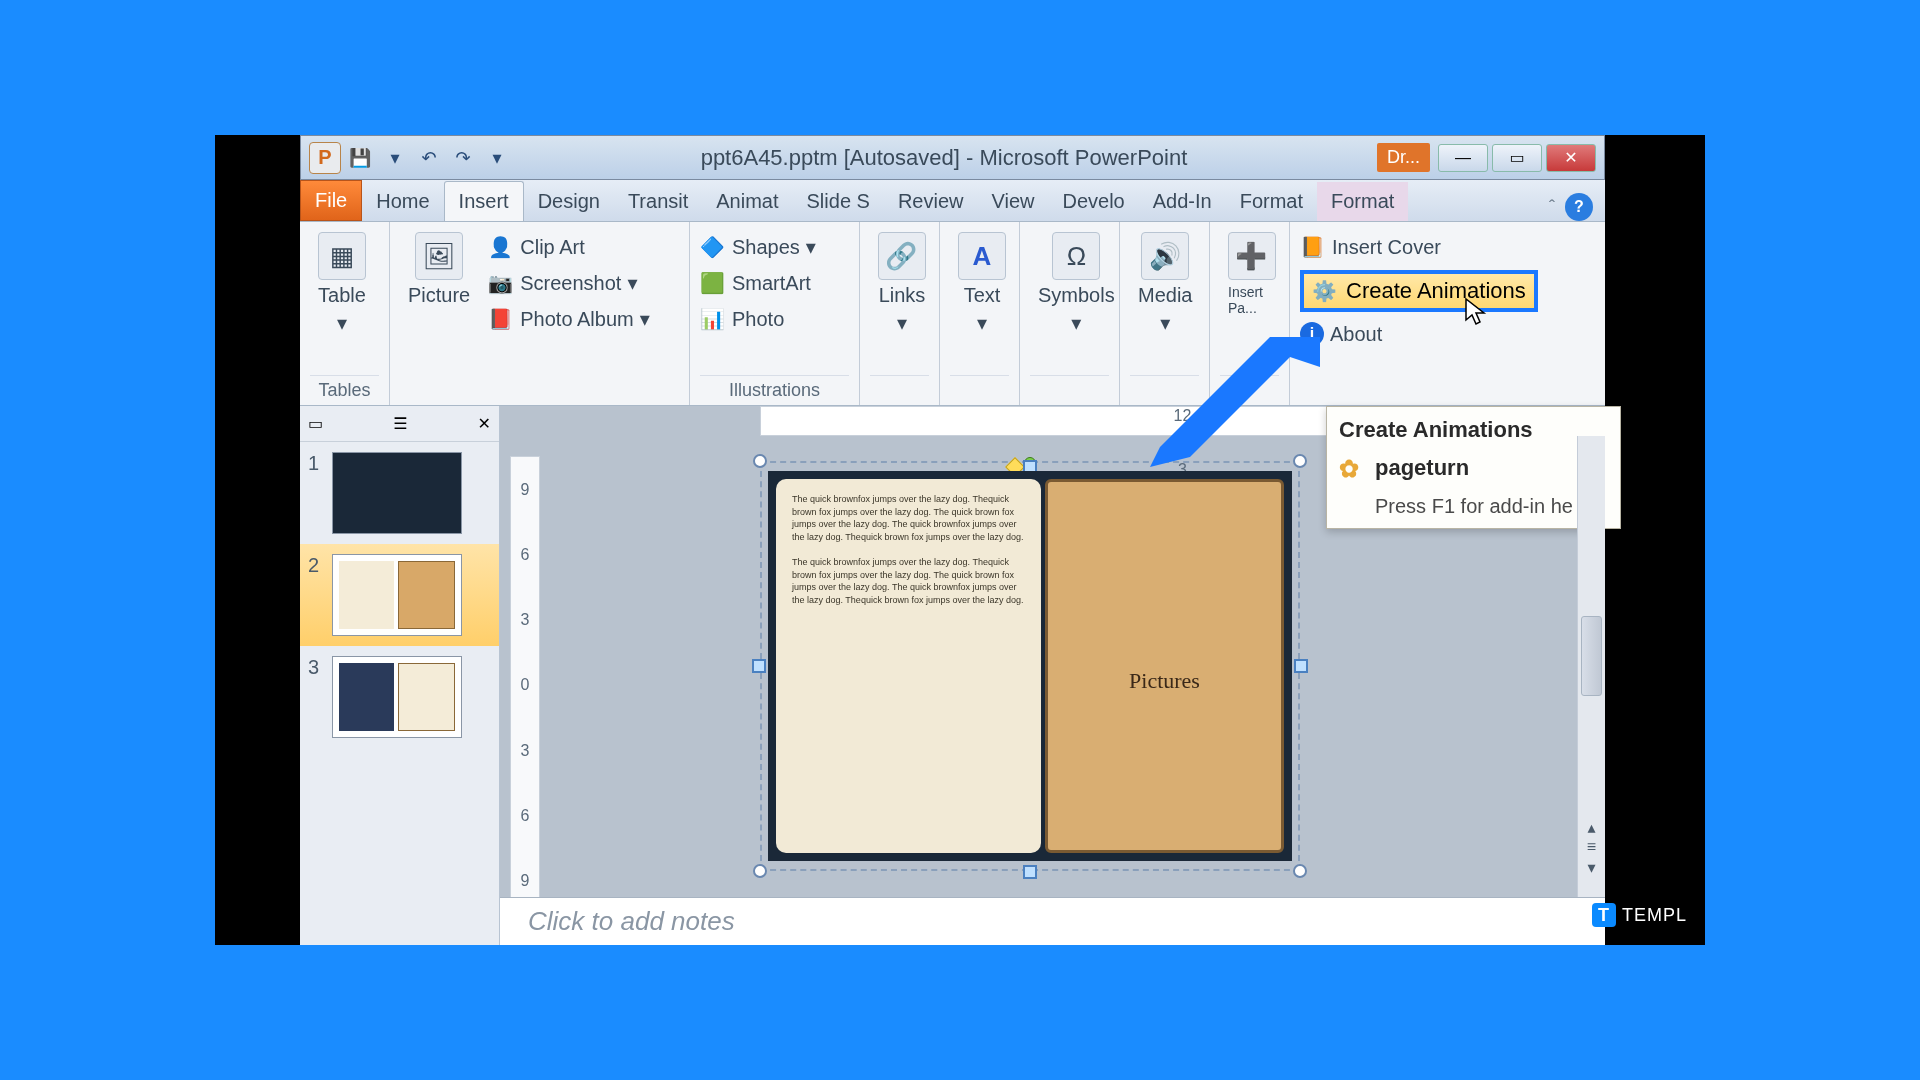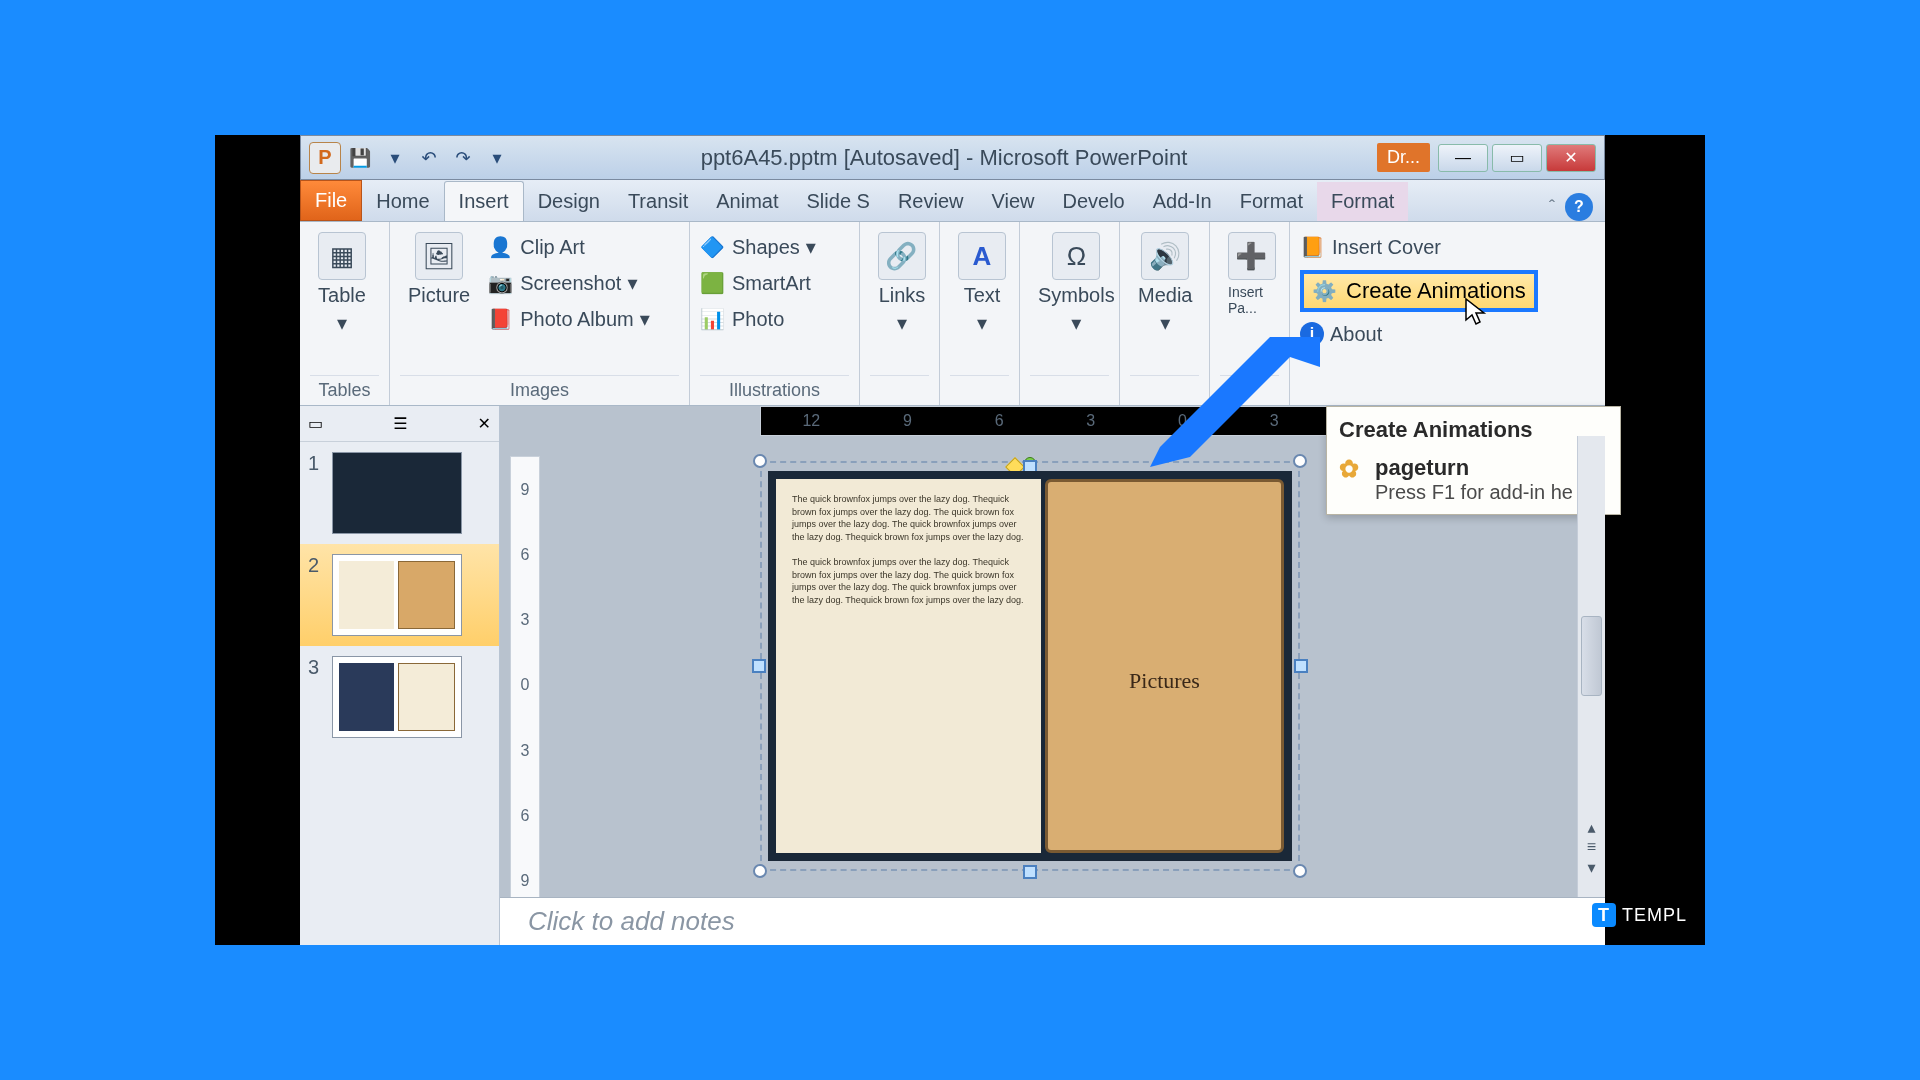--- a/index.html
+++ b/index.html
@@ -44,39 +44,39 @@
 .thumb-row{display:flex;align-items:flex-start;gap:8px;padding:10px 8px;}
 .thumb-num{font-size:20px;color:#4a5a6a;width:16px;}
 .thumb{width:130px;height:82px;background:#fff;border:1px solid #8a96a6;}
 .thumb.dark{background:#1a2838;}
 .thumb-row.selected{background:linear-gradient(#ffe4a8,#ffcf6a);}
 .thumb.book{display:flex;padding:6px;gap:4px;}
 .thumb .lp{flex:1;background:#f4ecd8;}
 .thumb .rp{flex:1;background:#d8a868;border:1px solid #8a6838;}
 
 .editor { flex:1; background:#b8c2ce; position:relative;}
-.hruler{position:absolute;top:0;left:260px;right:0;height:30px;background:#000000;display:flex;align-items:center;justify-content:space-around;font-size:16px;color:#5a6a7a;border:1px solid #c8d0da;}
+.hruler{position:absolute;top:0;left:260px;right:0;height:30px;background:#ffffff;display:flex;align-items:center;justify-content:space-around;font-size:16px;color:#5a6a7a;border:1px solid #c8d0da;flex-direction:column;}
 .vruler{position:absolute;top:50px;left:10px;width:30px;bottom:30px;background:#f8f9fb;display:flex;flex-direction:column;align-items:center;justify-content:space-around;font-size:16px;color:#5a6a7a;border:1px solid #c8d0da;}
 .canvas{position:absolute;left:260px;top:55px;width:540px;height:410px;}
 .sel-box{position:absolute;inset:0;border:2px dashed #8aa0bb;}
 .handle{width:14px;height:14px;background:#fff;border:2px solid #6a88b0;border-radius:50%;position:absolute;}
 .book-obj{position:absolute;left:8px;top:10px;right:8px;bottom:10px;background:#1a2838;display:flex;padding:8px;gap:4px;}
-.page-l{flex:1;background:#f2ead6;padding:14px 16px;font-size:9px;line-height:1.4;color:#3a3528;}
+.page-l{flex:1;background:#f2ead6;padding:14px 16px;font-size:9px;line-height:1.4;color:#3a3528;border-radius:10px;}
 .page-r{flex:1;background:#d9ae72;border:3px solid #7a5a32;border-radius:6px;display:flex;align-items:center;justify-content:center;padding-top:30px;}
 .page-r .hdr{font-family:Georgia,serif;font-size:22px;color:#3a2818;}
 .rot-handle{width:12px;height:12px;background:#7bcf4a;border:1px solid #3a7a1a;border-radius:50%;position:absolute;top:-4px;left:50%;transform:translateX(-50%);}
 .side-handle{width:14px;height:14px;background:#bfe0ff;border:2px solid #4a80c0;position:absolute;}
 .diamond{width:14px;height:14px;background:#ffdc5a;border:1px solid #c0a020;transform:rotate(45deg);position:absolute;top:-1px;left:50%;margin-left:-22px;}
 
 .notes-bar{position:absolute;bottom:0;left:0;right:0;height:48px;background:#fff;border-top:1px solid #a8b4c2;padding:8px 28px;color:#8a96a4;font-size:26px;font-style:italic;}
 
 .tooltip-panel{position:absolute;top:0px;right:-16px;width:295px;background:#fefefb;border:1px solid #b8b4a4;padding:10px 12px;box-shadow:0 3px 8px rgba(0,0,0,.2);}
 .tooltip-panel h4{font-size:22px;color:#2a2a2a;margin-bottom:12px;font-weight:bold;}
 .tooltip-sub{display:flex;align-items:center;gap:10px;font-size:22px;color:#2a2a2a;font-weight:bold;}
-.tooltip-desc{font-size:20px;color:#4a4a4a;margin-left:36px;margin-top:0;}
+.tooltip-desc{font-size:20px;color:#4a4a4a;margin-left:36px;margin-top:14px;}
 .flower-ico{width:26px;height:26px;color:#e8a838;font-size:24px;}
 .arrow-body{position:absolute;left:850px;top:202px;width:170px;height:130px;}
 .arrow-svg{width:100%;height:100%;}
 
 .vscroll{position:absolute;right:0;top:30px;bottom:48px;width:28px;background:#e4e8ee;border-left:1px solid #c4ccd8;}
 .vthumb{position:absolute;top:180px;left:3px;right:3px;height:80px;background:linear-gradient(90deg,#d8dee8,#c0c8d4);border:1px solid #a8b4c2;border-radius:3px;}
 .vbtn{position:absolute;left:3px;right:3px;height:20px;display:flex;align-items:center;justify-content:center;color:#4a5a6a;}
 
 .watermark{position:absolute;right:18px;bottom:18px;display:flex;align-items:center;gap:6px;color:#fff;font-size:18px;letter-spacing:1px;}
 .wm-badge{width:24px;height:24px;background:#0a8aff;border-radius:4px;display:flex;align-items:center;justify-content:center;color:#fff;font-weight:bold;}
@@ -147,21 +147,20 @@
         </div>
         <div class="col-stack">
           <div class="mini-btn">
                 <span class="mini-ico">👤</span>
                 <span>Clip Art</span>
               </div>
           <div class="mini-btn"><span class="mini-ico">📷</span><span>Screenshot</span> ▾</div>
           <div class="mini-btn"><span class="mini-ico">📕</span><span>Photo Album</span> ▾</div>
         </div>
       </div>
-      <div class="ribbon-label">Images</div>
     </div>
 
     <div class="ribbon-group" style="width:170px;">
       <div class="ribbon-body">
         <div class="col-stack">
           <div class="mini-btn"><span class="mini-ico">🔷</span><span>Shapes</span> ▾</div>
           <div class="mini-btn">
                 <span class="mini-ico">🟩</span>
                 <span>SmartArt</span>
               </div>

